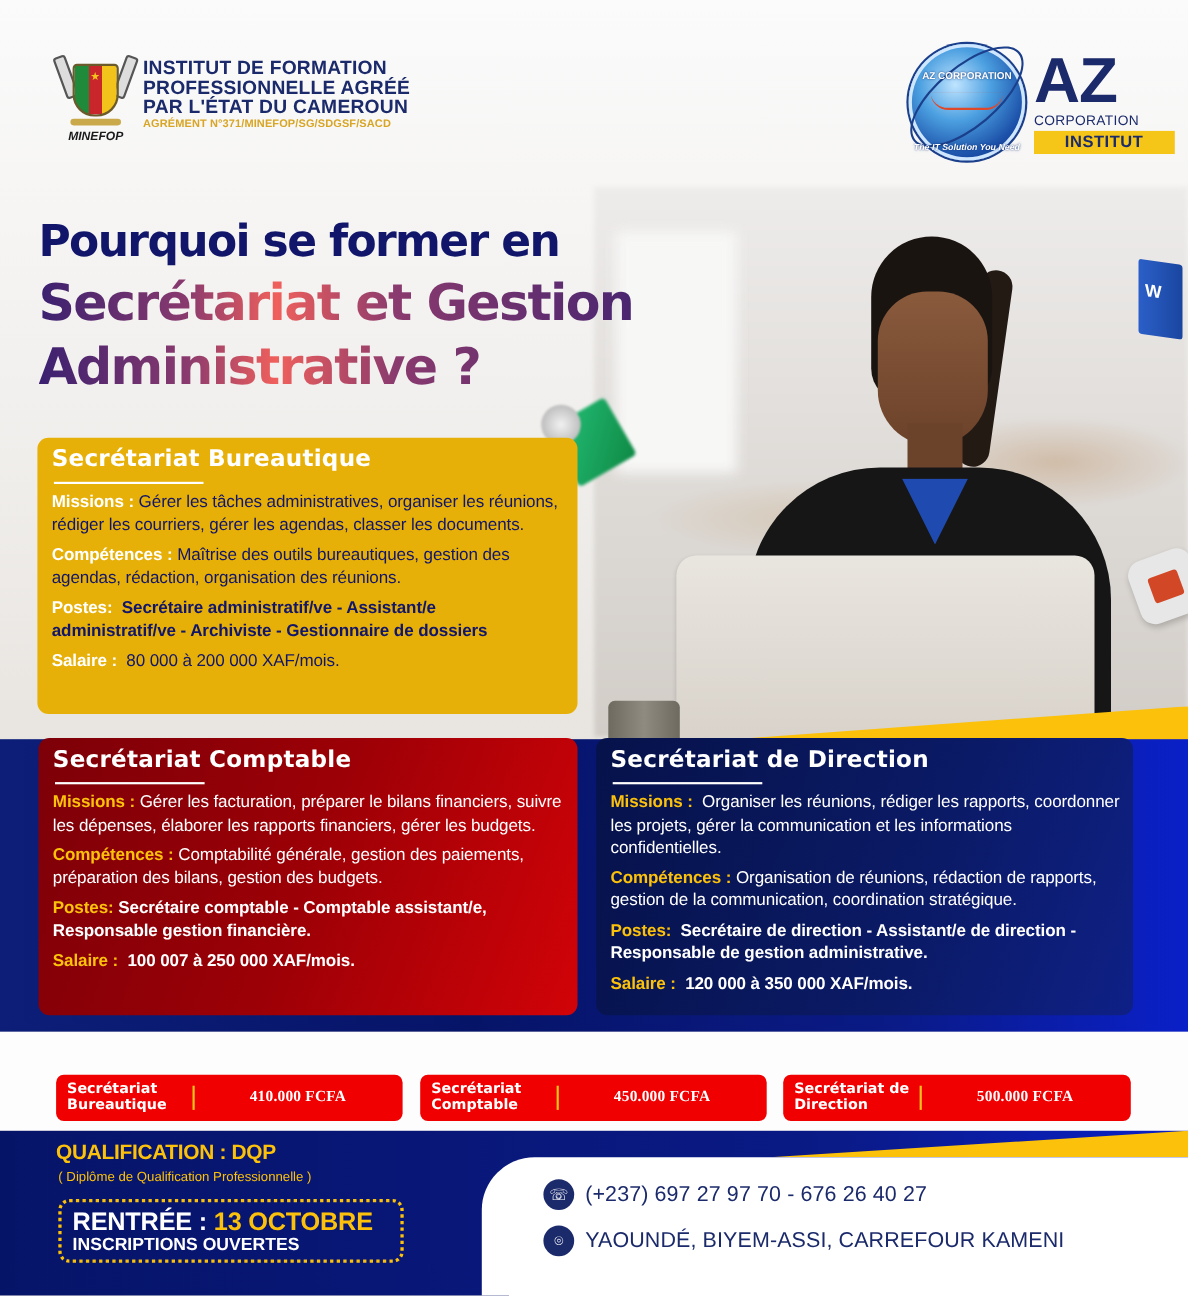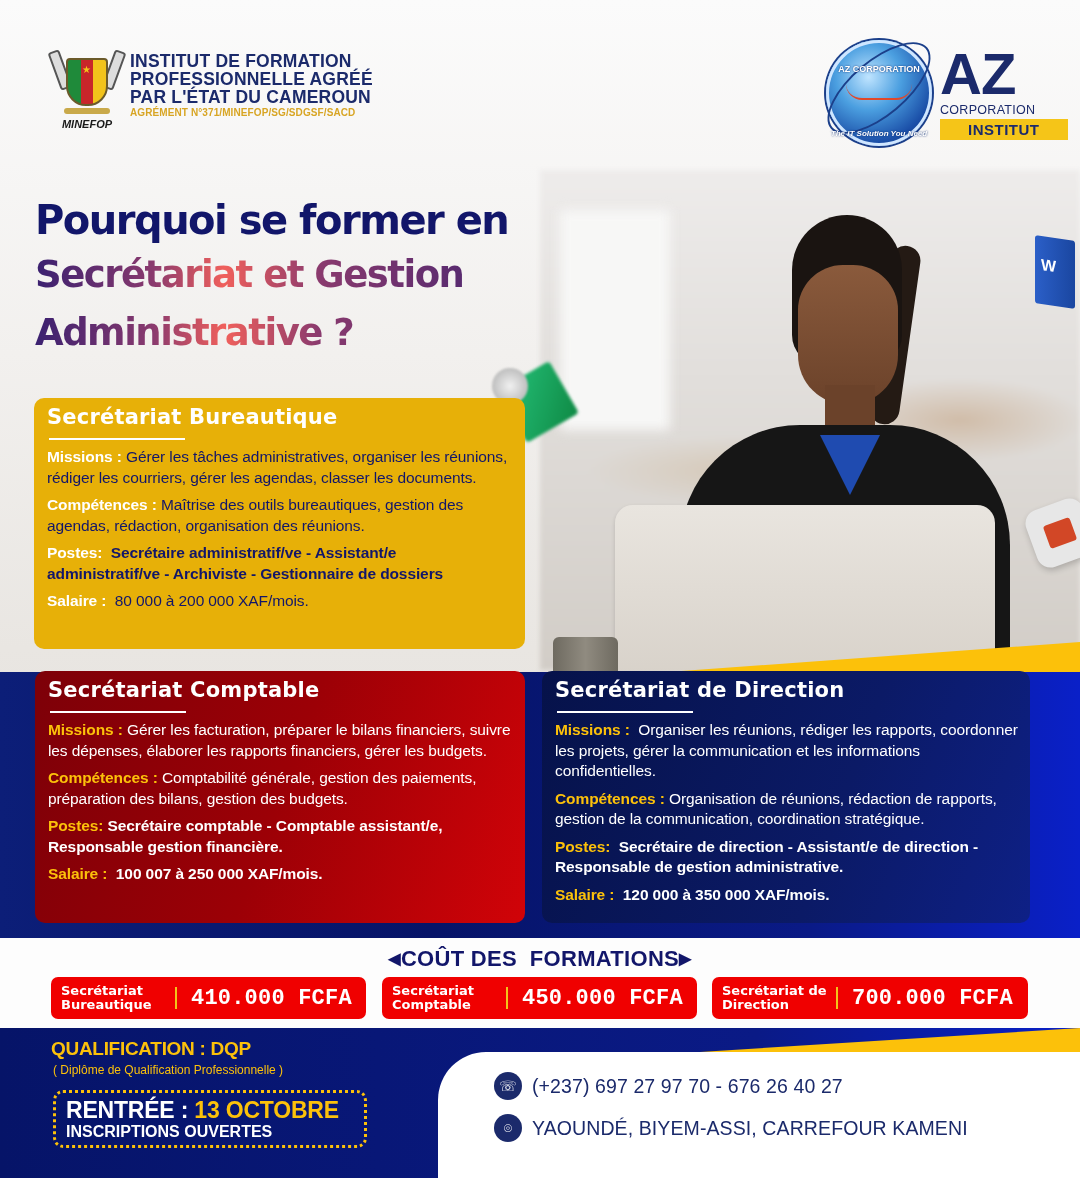--- a/index.html
+++ b/index.html
@@ -44,21 +44,21 @@
   .globe-bot { bottom: 8px; font-size: 8px; font-style: italic; }
   .globe-wave { position: absolute; left: 20px; top: 44px; width: 66px; height: 16px; border-bottom: 2px solid #e0482a; border-radius: 0 0 30px 30px; }
   .az-block { margin-left: 8px; display: flex; flex-direction: column; align-items: flex-start; }
   .az-big { font-size: 58px; font-weight: 900; color: #1b2a6b; line-height: 54px; letter-spacing: -1px; }
   .az-corp { font-size: 12.5px; color: #1b2a6b; margin-top: 2px; letter-spacing: 0.3px; }
   .az-inst { background: #f5c518; color: #1b2a6b; font-size: 15px; font-weight: 700; padding: 2px 28px; margin-top: 2px; letter-spacing: 0.5px; }
 
   
   .title { position: absolute; left: 35px; top: 194px; }
   .title-l1 { font-family: "DejaVu Sans", sans-serif; font-size: 40px; font-weight: 700; color: #12166a; letter-spacing: -1.5px; line-height: 52px; }
-  .title-l2, .title-l3 { font-family: "DejaVu Sans", sans-serif; font-size: 37px; font-weight: 700; letter-spacing: -1.5px; line-height: 58px;
+  .title-l2, .title-l3 { font-family: "DejaVu Sans", sans-serif; font-size: 46px; font-weight: 700; letter-spacing: -1.5px; line-height: 58px;
     background: linear-gradient(90deg, #3a2070 0%, #8a3a6e 25%, #f0605c 40%, #8a3a6e 60%, #4a2670 100%);
     -webkit-background-clip: text; background-clip: text; color: transparent; }
 
   
   .woman { position: absolute; left: 680px; top: 205px; width: 330px; height: 470px; }
   .hair { position: absolute; left: 112px; top: 10px; width: 110px; height: 150px; background: #1a1411; border-radius: 55px 55px 30px 30px; }
   .pony { position: absolute; left: 200px; top: 40px; width: 30px; height: 180px; background: #241a14; border-radius: 15px; transform: rotate(8deg); }
   .face { position: absolute; left: 118px; top: 60px; width: 100px; height: 140px; background: linear-gradient(180deg,#8a5a3c,#6b422a); border-radius: 45px 45px 50px 50px; }
   .neck { position: absolute; left: 145px; top: 180px; width: 50px; height: 60px; background: #6b422a; }
   .jacket { position: absolute; left: 0; top: 220px; width: 330px; height: 260px; background: #161616; border-radius: 120px 120px 0 0; }
@@ -89,21 +89,21 @@
   .card-red .field .lbl, .card-navy .field .lbl { color: #fcc10a; font-weight: 700; }
   .field .strong { font-weight: 700; }
 
   
   .cost-section { position: absolute; left: 0; top: 938px; width: 1080px; height: 90px; background: #fdfdfd; }
   .cost-title { position: absolute; left: 0; top: 946px; width: 1080px; text-align: center; font-size: 22px; font-weight: 700; color: #12166a; letter-spacing: 0.3px; }
   .cost-title .arrow { font-size: 16px; vertical-align: 2px; }
   .price-pill { position: absolute; top: 977px; height: 42px; background: #f00000; border-radius: 7px; display: flex; align-items: center; padding: 0 10px; }
   .pill-name { font-family: "DejaVu Sans", sans-serif; font-size: 13px; font-weight: 700; color: #fff; line-height: 14px; width: 112px; }
   .pill-sep { width: 2px; height: 22px; background: #f2c31b; margin: 0 14px 0 2px; }
-  .pill-price { font-family: Liberation Mono, monospace; font-size: 22px; font-weight: 700; color: #fff; letter-spacing: 0.2px; }
+  .pill-price { font-family: Liberation Serif, serif; font-size: 14px; font-weight: 700; color: #fff; letter-spacing: 0.2px; margin-left: 36px; }
 
   
   .footer { position: absolute; left: 0; top: 1028px; width: 1080px; height: 150px; background: linear-gradient(90deg,#061468 0%, #0a1a86 70%, #0a20c8 100%); }
   .footer-wedge { position: absolute; left: 700px; top: 1028px; width: 380px; height: 24px; background: #fcc10a; clip-path: polygon(100% 0, 100% 100%, 0 100%); }
   .contact-panel { position: absolute; left: 438px; top: 1052px; width: 642px; height: 126px; background: #fff; border-top-left-radius: 48px; }
   .qual { position: absolute; left: 51px; top: 1038px; font-size: 19px; font-weight: 700; color: #fcc10a; letter-spacing: -0.3px; }
   .qual-sub { position: absolute; left: 53px; top: 1063px; font-size: 12px; color: #fcc10a; }
   .rentree-box { position: absolute; left: 53px; top: 1090px; width: 314px; height: 58px; border: 3px dotted #fcc10a; border-radius: 10px; padding: 4px 0 0 10px; }
   .rentree { font-size: 23px; font-weight: 700; color: #fff; line-height: 26px; letter-spacing: -0.2px; }
   .rentree .date { color: #fcc10a; }
@@ -195,38 +195,35 @@
   <div class="card card-navy">
     <div class="card-title">Secrétariat de Direction</div>
     <div class="card-rule"></div>
     <div class="field"><span class="lbl">Missions :</span>&nbsp; <span>Organiser les réunions, rédiger les rapports, coordonner les projets, gérer la communication et les informations confidentielles.</span></div>
     <div class="field"><span class="lbl">Compétences :</span> <span>Organisation de réunions, rédaction de rapports, gestion de la communication, coordination stratégique.</span></div>
     <div class="field"><span class="lbl">Postes:</span>&nbsp; <span class="strong">Secrétaire de direction - Assistant/e de direction - Responsable de gestion administrative.</span></div>
     <div class="field"><span class="lbl">Salaire :</span>&nbsp; <span class="strong">120 000 à 350 000 XAF/mois.</span></div>
   </div>
 
   <div class="cost-section"></div>
-  <div class="cost-title">
-    <span class="arrow">◀</span><span style="white-space:pre">COÛT DES  FORMATIONS</span><span class="arrow">▶</span>
-  </div>
 
   <div class="price-pill" style="left:51px; width:315px;">
     <div class="pill-name">Secrétariat Bureautique</div>
     <div class="pill-sep"></div>
     <div class="pill-price">410.000 FCFA</div>
   </div>
   <div class="price-pill" style="left:382px; width:315px;">
     <div class="pill-name">Secrétariat Comptable</div>
     <div class="pill-sep"></div>
     <div class="pill-price">450.000 FCFA</div>
   </div>
   <div class="price-pill" style="left:712px; width:316px;">
     <div class="pill-name">Secrétariat de Direction</div>
     <div class="pill-sep"></div>
-    <div class="pill-price">700.000 FCFA</div>
+    <div class="pill-price">500.000 FCFA</div>
   </div>
 
   <div class="footer"></div>
   <div class="footer-wedge"></div>
   <div class="contact-panel"></div>
 
   <div class="qual">QUALIFICATION : DQP</div>
   <div class="qual-sub">( Diplôme de Qualification Professionnelle )</div>
   <div class="rentree-box">
     <div class="rentree"><span style="white-space:pre">RENTRÉE : </span><span class="date">13 OCTOBRE</span></div>

